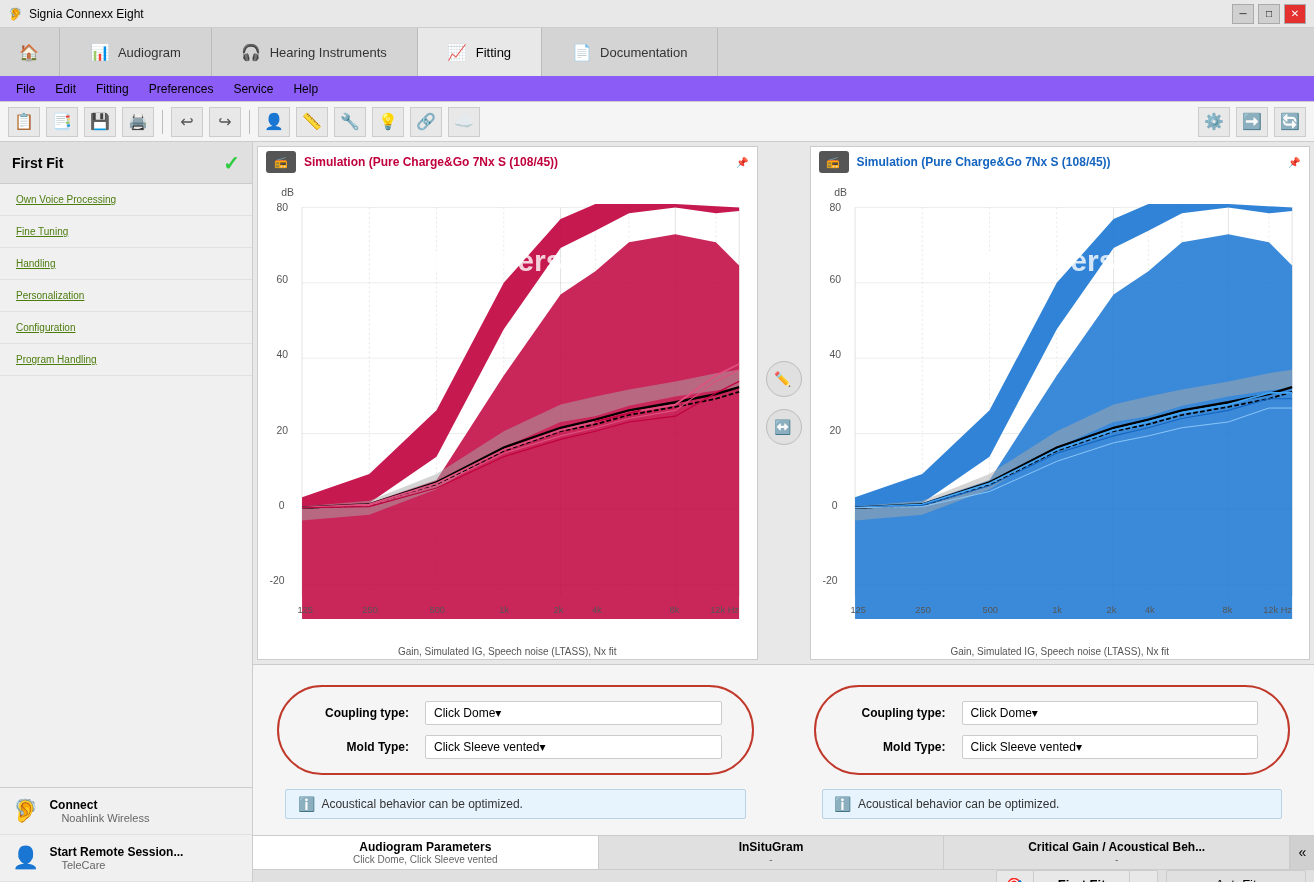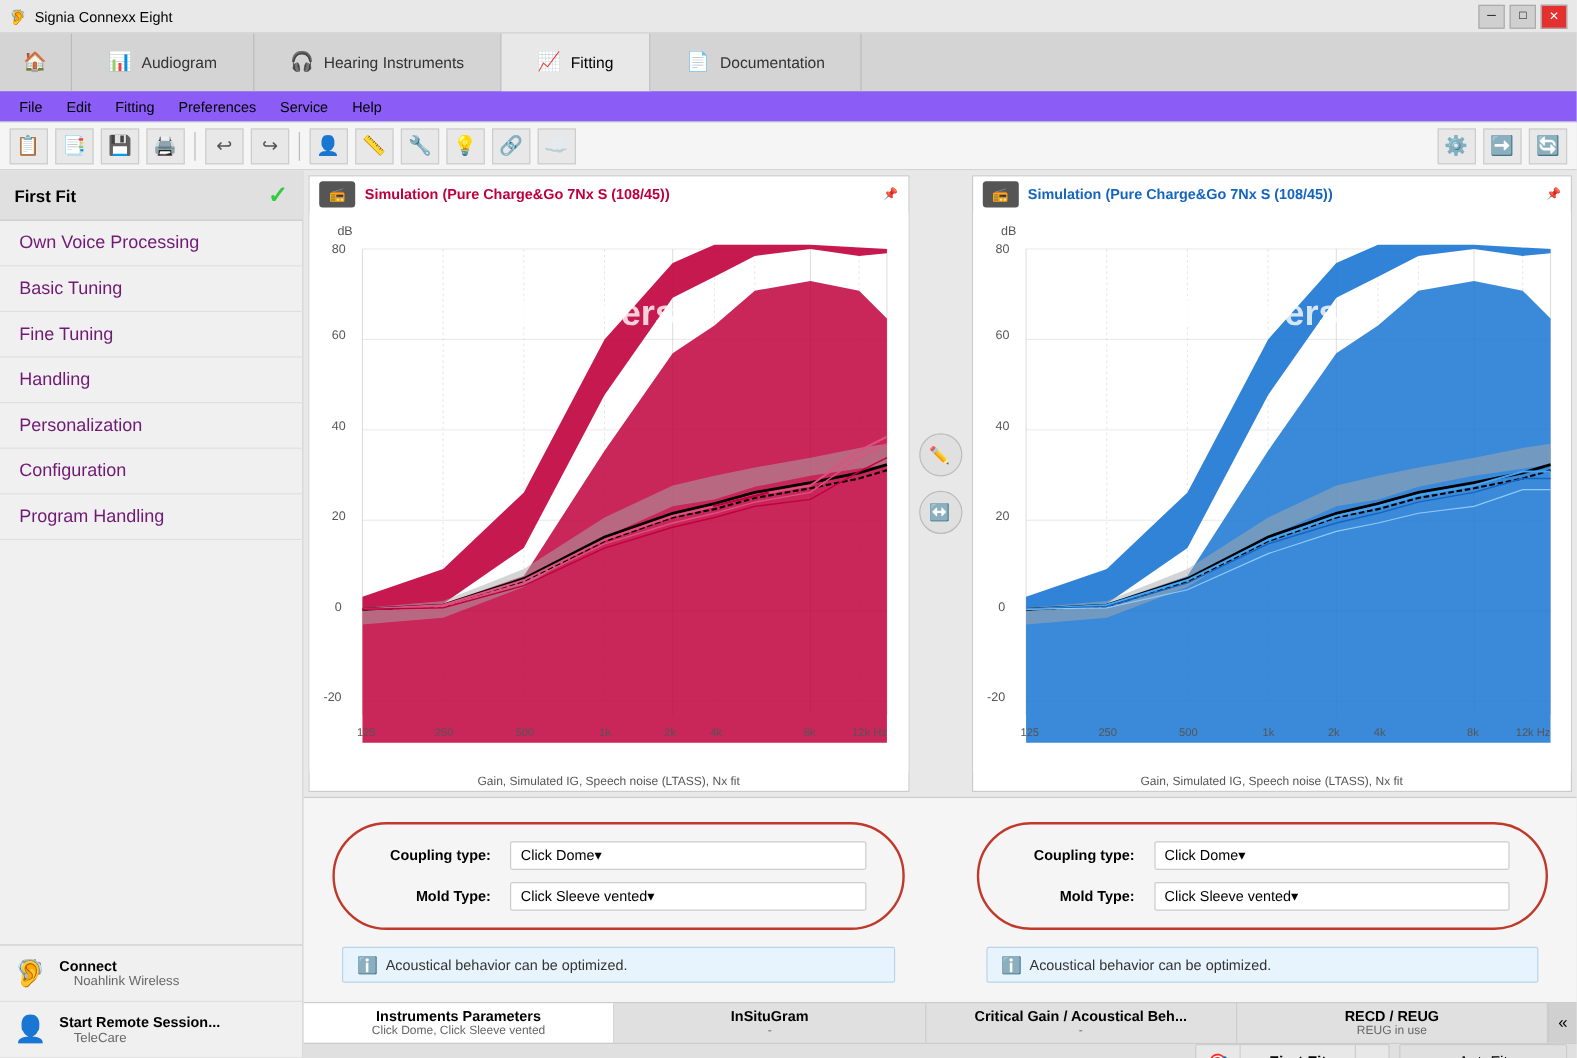--- a/index.html
+++ b/index.html
@@ -96,22 +96,23 @@
       display: flex;
       align-items: center;
       justify-content: space-between;
       height: 42px;
     }
     .sidebar-check { color: #2ECC40; font-size: 20px; }
     .sidebar-nav-item {
       padding: 10px 16px;
       cursor: pointer;
       border-bottom: 1px solid #e0e0e0;
-      font-size: 15px;
-      color: #701a75;
+      font-size: 10px;
+      color: #4d7c0f;
+      text-decoration: underline;
     }
     .sidebar-footer {
       margin-top: auto;
       border-top: 1px solid #ccc;
     }
     .sidebar-footer-item {
       display: flex;
       align-items: center;
       gap: 10px;
       padding: 10px 12px;
@@ -411,23 +412,20 @@
 
   <div class="sidebar">
     <div class="sidebar-header">
       <span>First Fit</span>
       <span class="sidebar-check">✓</span>
     </div>
     <div class="sidebar-nav-item">
       <span>Own Voice Processing</span>
     </div>
     <div class="sidebar-nav-item">
-      <span>Basic Tuning</span>
-    </div>
-    <div class="sidebar-nav-item">
       <span>Fine Tuning</span>
     </div>
     <div class="sidebar-nav-item">
       <span>Handling</span>
     </div>
     <div class="sidebar-nav-item">
       <span>Personalization</span>
     </div>
     <div class="sidebar-nav-item">
       <span>Configuration</span>
@@ -646,34 +644,30 @@
           <div class="info-bar">
             <span class="info-icon">ℹ️</span>
             <span>Acoustical behavior can be optimized.</span>
           </div>
         </div>
 
       </div>
 
       <div class="bottom-tabs">
         <div class="bottom-tab active">
-          <div class="tab-title">Instruments Parameters</div>
+          <div class="tab-title">Audiogram Parameters</div>
           <div class="tab-sub">Click Dome, Click Sleeve vented</div>
         </div>
         <div class="bottom-tab">
           <div class="tab-title">InSituGram</div>
           <div class="tab-sub">-</div>
         </div>
         <div class="bottom-tab">
           <div class="tab-title">Critical Gain / Acoustical Beh...</div>
           <div class="tab-sub">-</div>
-        </div>
-        <div class="bottom-tab">
-          <div class="tab-title">RECD / REUG</div>
-          <div class="tab-sub">REUG   in use</div>
         </div>
         <div class="bottom-tab-collapse">«</div>
       </div>
 
       <div class="action-bar">
         <div class="btn-group">
           <div class="action-btn primary" style="padding: 6px 10px;">
             <span style="color:#4CAF50;">🎯</span>
           </div>
           <div class="action-btn primary">First Fit</div>

